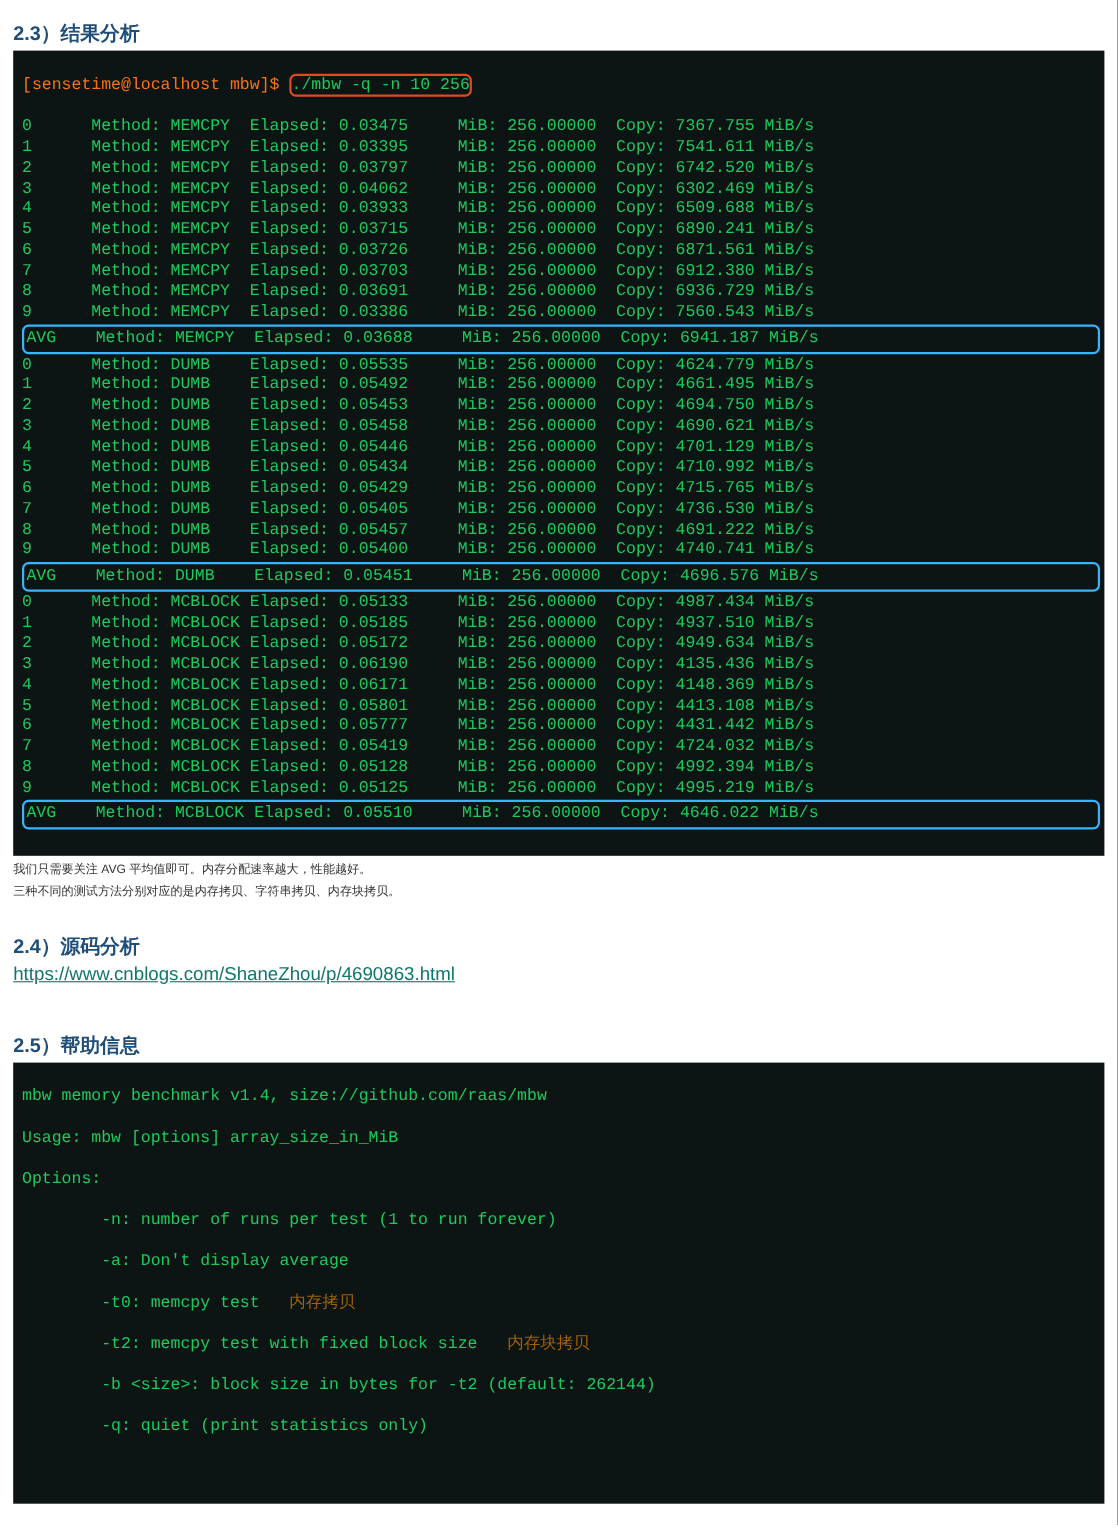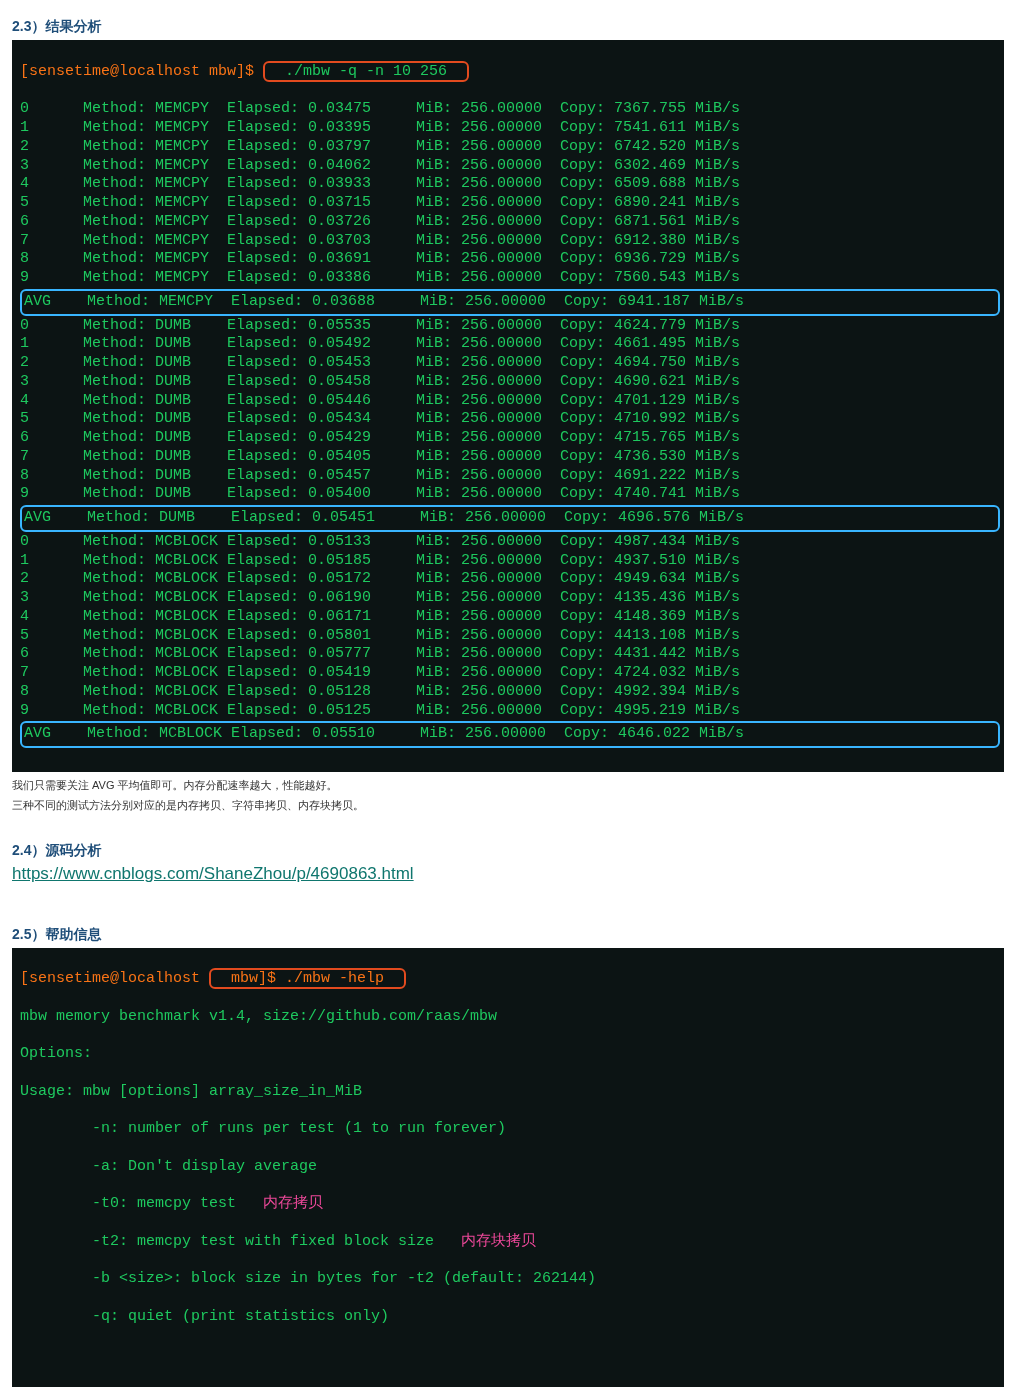--- a/index.html
+++ b/index.html
@@ -8,58 +8,58 @@
     font-family: Arial, "Microsoft YaHei", sans-serif;
     font-size: 16px;
     color: #333;
     background: #fff;
     width: 1016px;
     box-sizing: border-box;
   }
   .section-heading {
     color: #1f4e79;
     font-weight: bold;
-    font-size: 14px;
+    font-size: 18px;
     margin: 6px 0 4px 0;
   }
   .terminal {
     background: #0c1414;
     color: #1ec95f;
     font-family: "Courier New", monospace;
     font-size: 15px;
     padding: 4px 0 4px 4px;
     line-height: 1.25;
     white-space: pre;
     position: relative;
     margin-bottom: 6px;
   }
   .term-row { position: relative; padding: 0 4px; }
   .prompt { color: #f97316; }
   .cmd-highlight {
     border: 2px solid #e34b1f;
     border-radius: 6px;
-    padding: 0 20px;
+    padding: 0 0;
   }
   .avg-row {
     border: 2px solid #39b5ff;
     border-radius: 6px;
     margin: 1px 4px;
     padding: 2px 2px;
   }
   .body-text {
     font-size: 11px;
     margin: 4px 0;
     line-height: 1.45;
   }
   a.link {
     color: #0f766e;
     text-decoration: underline;
     font-size: 17px;
   }
-  .anno { color: #ec4899; }
+  .anno { color: #a16207; }
 </style>
 </head>
 <body>
 
 
 
 
 <div class="section-heading">2.3）结果分析</div>
 
 <div class="terminal">
@@ -73,24 +73,23 @@
 <br>
 
 <div class="section-heading">2.4）源码分析</div>
 <a class="link" href="#">https://www.cnblogs.com/ShaneZhou/p/4690863.html</a>
 
 <br><br><br>
 
 <div class="section-heading">2.5）帮助信息</div>
 
 <div class="terminal">
-<div class="term-row"><span class="prompt">[sensetime@localhost </span><span class="cmd-highlight prompt">mbw]$ ./mbw -help</span></div>
 <div class="term-row">mbw memory benchmark v1.4, size://github.com/raas/mbw</div>
+<div class="term-row">Usage: mbw [options] array_size_in_MiB</div>
 <div class="term-row">Options:</div>
-<div class="term-row">Usage: mbw [options] array_size_in_MiB</div>
 <div class="term-row">        -n: number of runs per test (1 to run forever)</div>
 <div class="term-row">        -a: Don't display average</div>
 <div class="term-row"><span>        -t0: memcpy test</span><span class="anno">   内存拷贝</span></div>
 <div class="term-row"><span>        -t2: memcpy test with fixed block size</span><span class="anno">   内存块拷贝</span></div>
 <div class="term-row">        -b &lt;size&gt;: block size in bytes for -t2 (default: 262144)</div>
 <div class="term-row">        -q: quiet (print statistics only)</div>
 
 
 </div>
 

